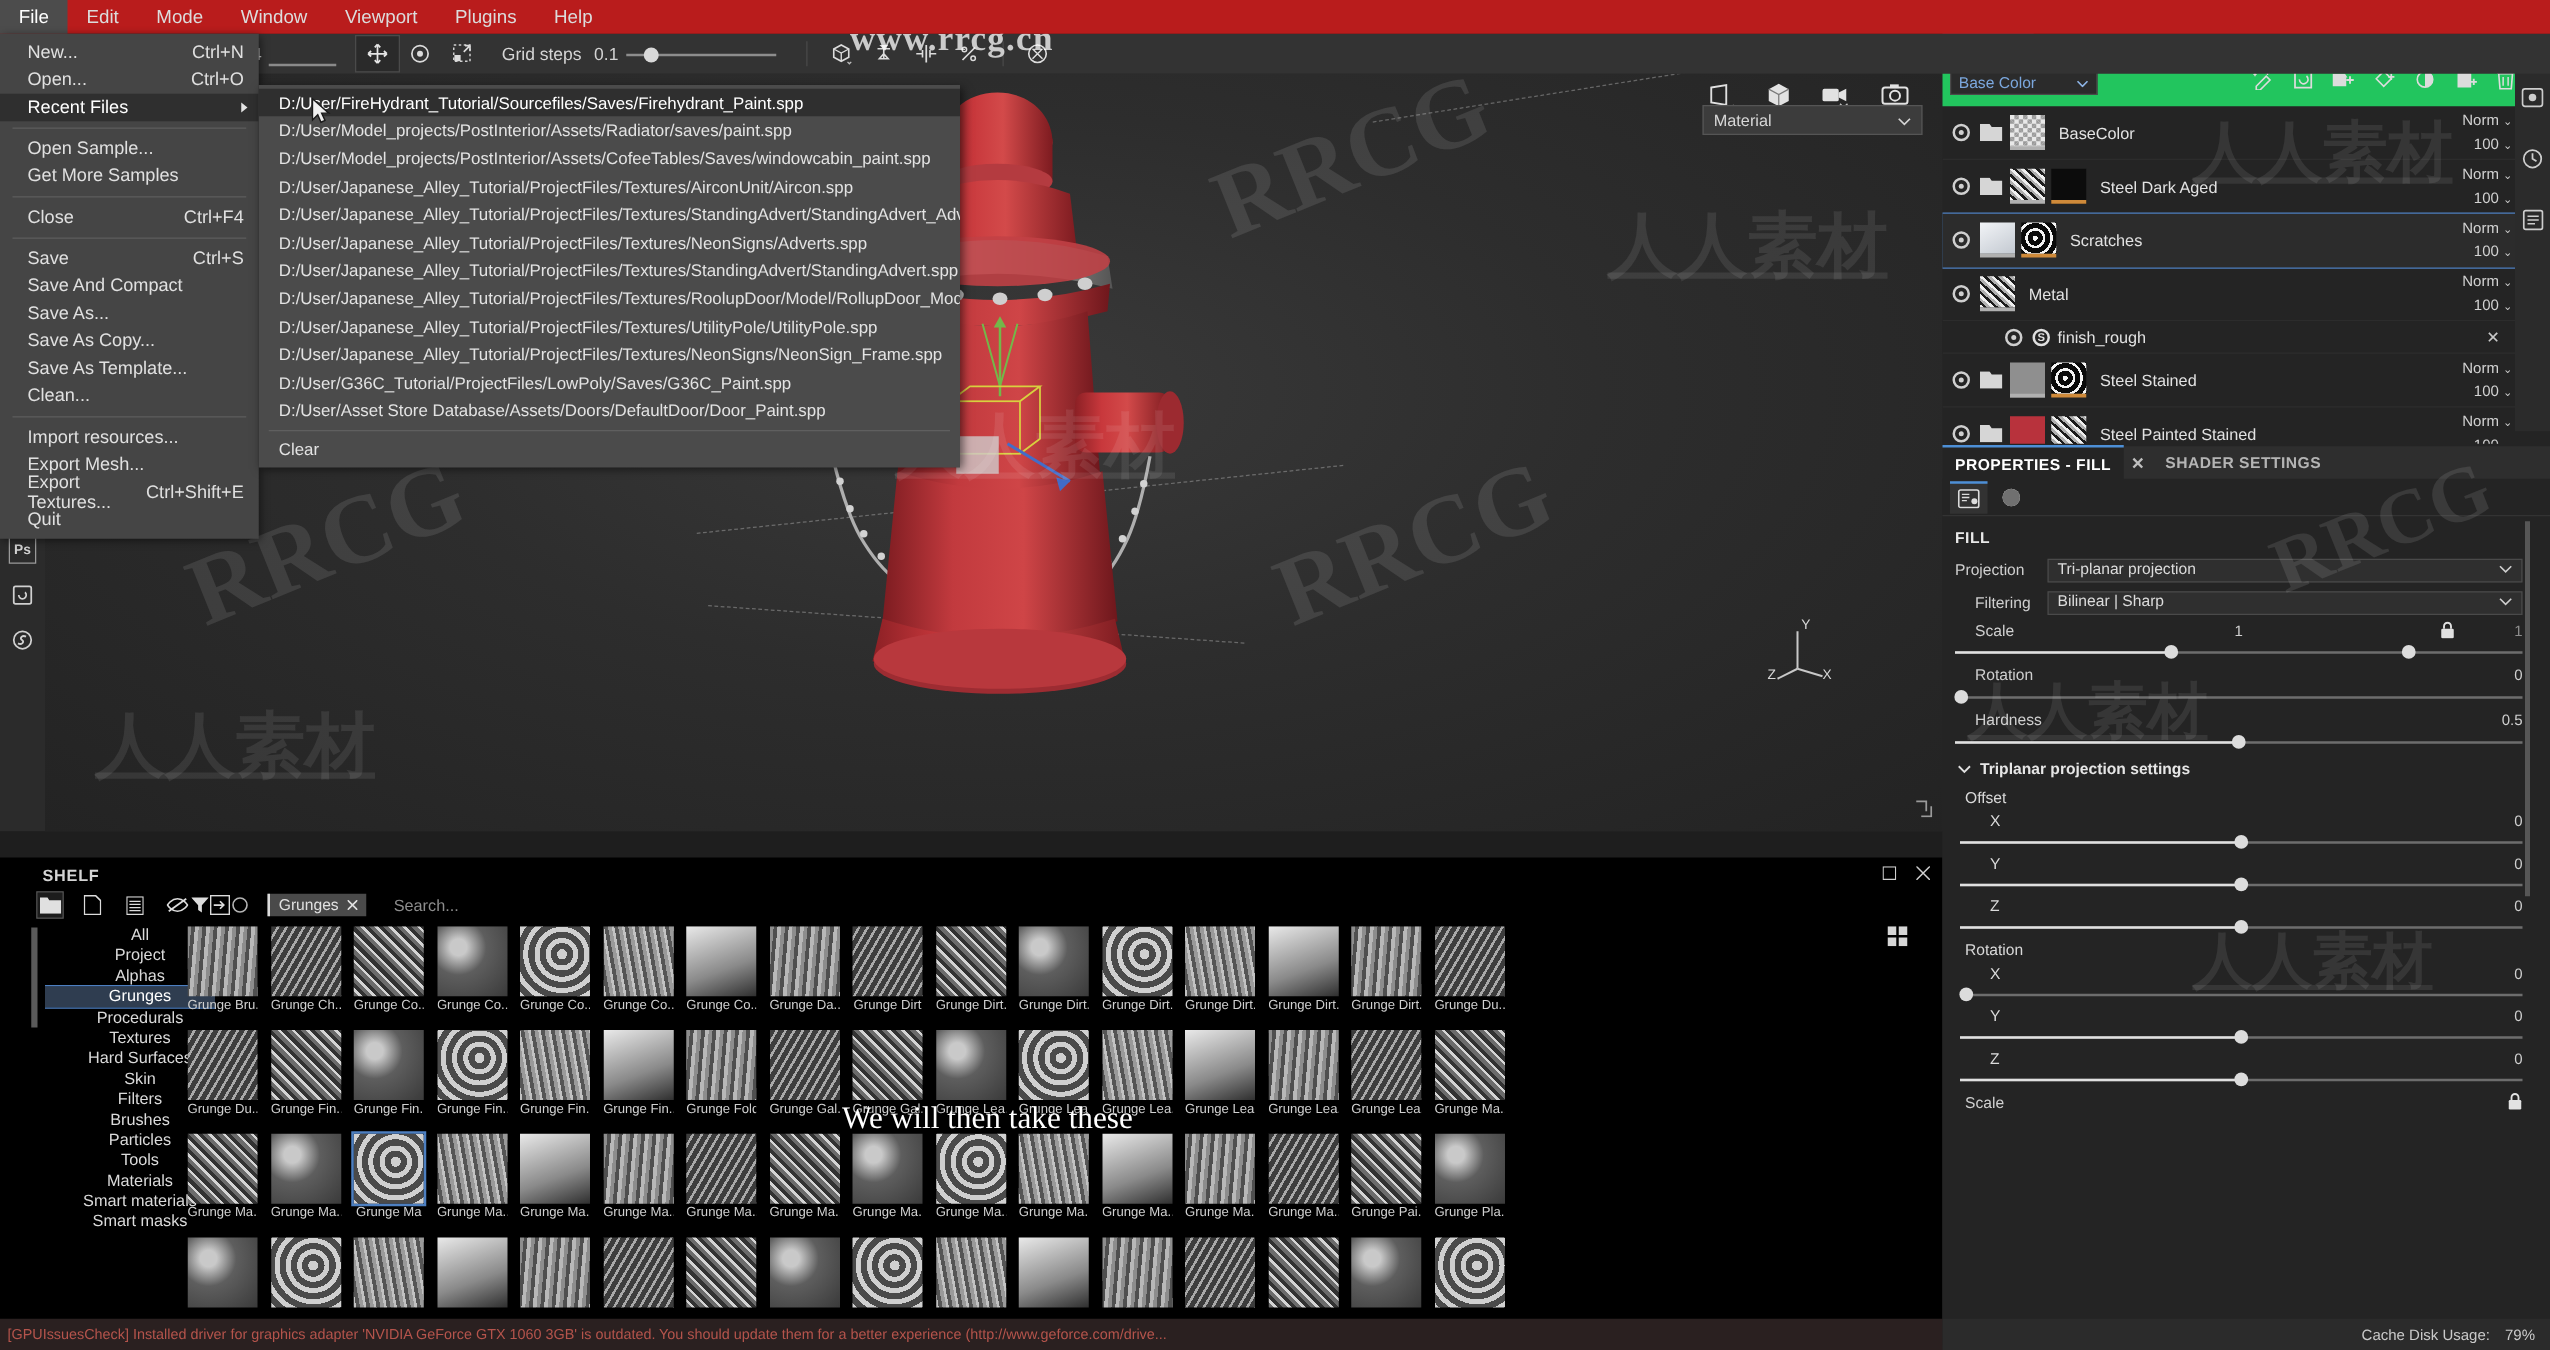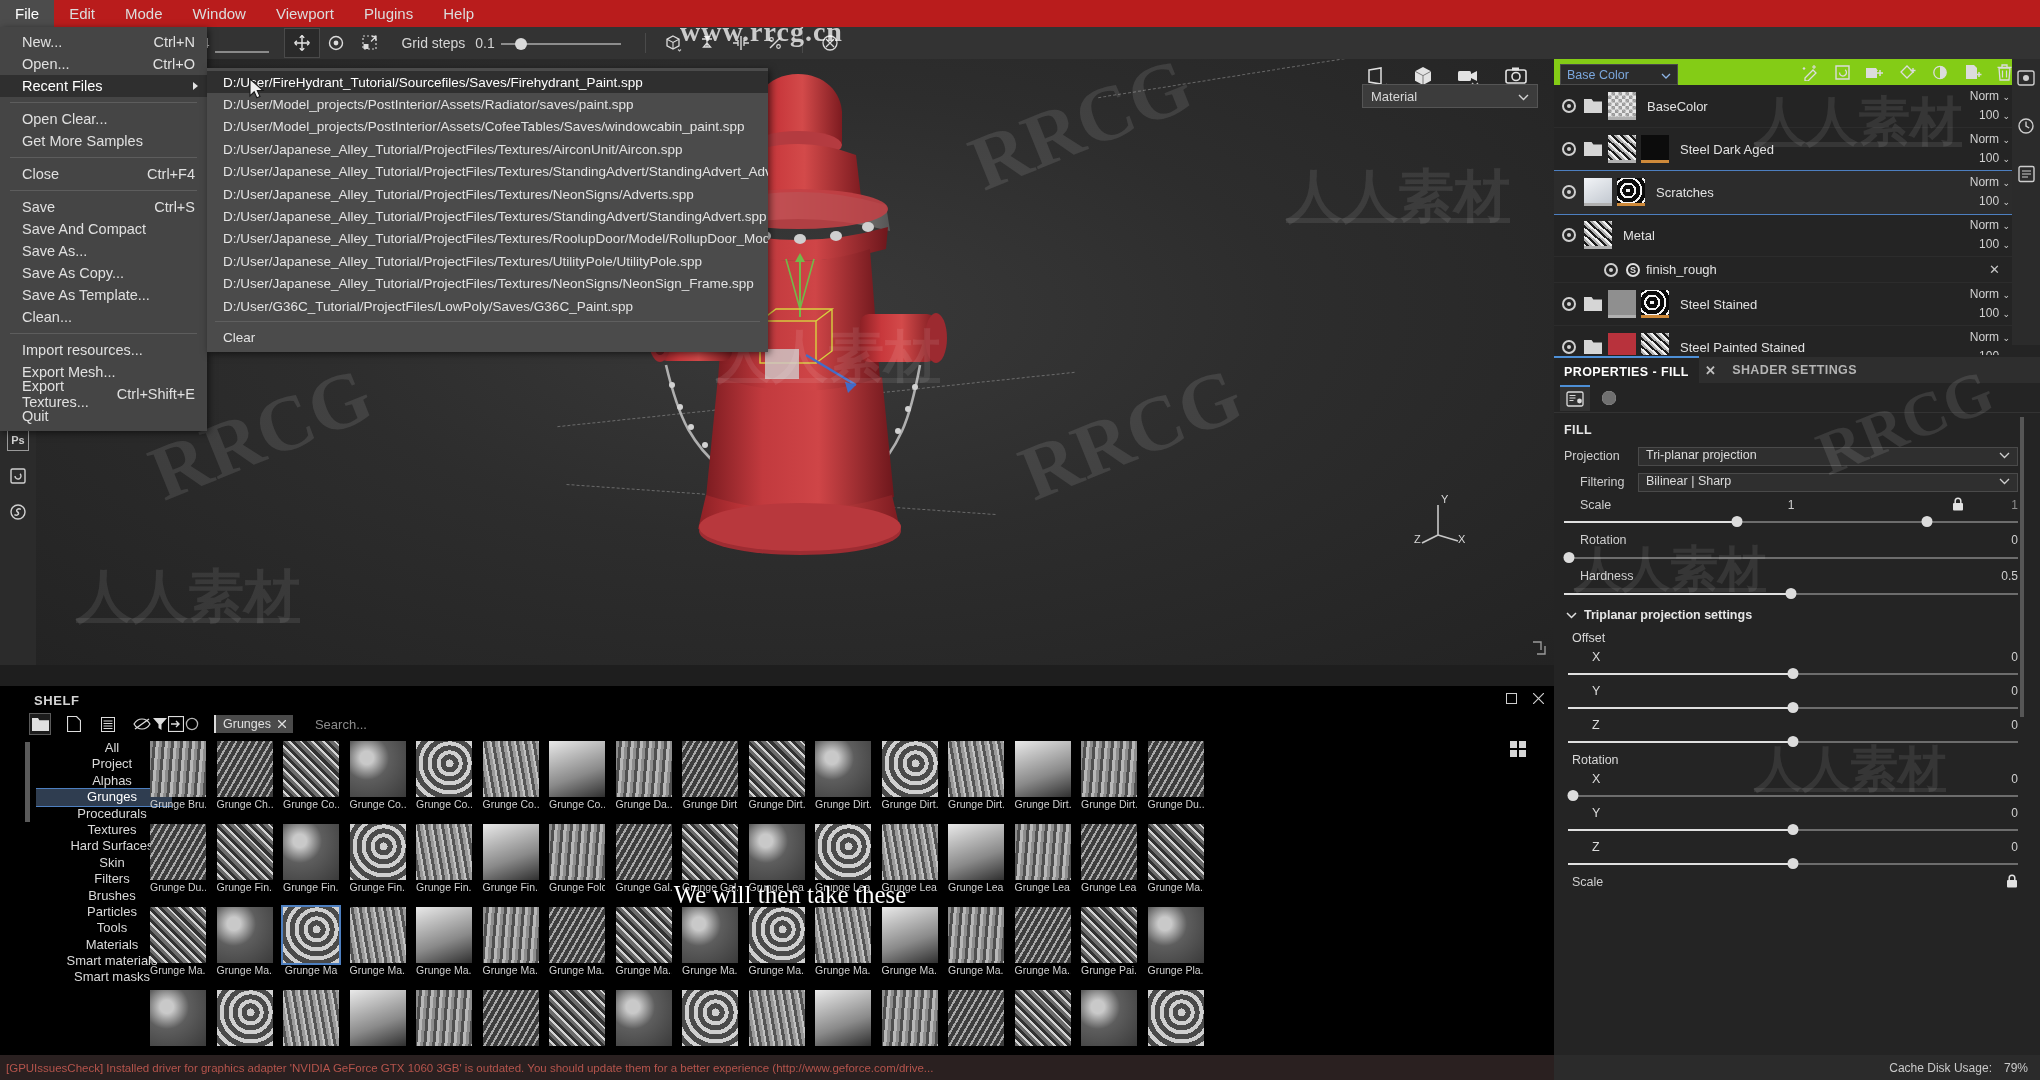--- a/index.html
+++ b/index.html
@@ -145,21 +145,21 @@
     text-shadow: 1px 1px 2px #000; font-family:"Liberation Serif", serif;
   }
 
   
   .rightcol { position:absolute; left: 1554px; top: 27px; width: 486px; height: 1053px; background:#242424; }
   .paneltabs { height: 28px; background:#2e2e2e; display:flex; align-items:center; font-size: 12.5px; font-weight:bold; letter-spacing:.5px;}
   .ptab { height: 28px; line-height: 28px; padding: 0 10px; color:#b4b4b4; }
   .ptab.act { color:#ffffff; border-top: 2px solid #4d8fd6; background:#242424; }
   .xbtn { color:#c0c0c0; padding: 0 6px; font-size: 13px; }
 
-  .layerhead { height: 30px; display:flex; align-items:flex-end; padding: 0 6px 0 6px; gap: 8px; background:#84cc16; }
+  .layerhead { height: 30px; display:flex; align-items:flex-start; padding: 0 6px 0 6px; gap: 8px; background:#22c55e; }
   .chanselect { width: 118px; height: 21px; background:#2b2b2b; border:1px solid #4a4a4a;
                 display:flex; align-items:center; padding:0 6px; font-size: 12.5px; color:#7ba7dd; }
   .chanselect .chev { margin-left:auto; }
   .lh-icons { margin-left: auto; display:flex; gap: 15px; align-items:center; color:#d4d4d4; padding-right: 22px;}
 
   .layerlist { position:relative; height: 270px; overflow:hidden; }
   .layerrow { position:relative; height: 43px; border-bottom: 1px solid #2c2c2c; display:flex; align-items:center; padding-left:8px; }
   .layerrow.sel { outline: 1px solid #4d7fc0; background:#2c2c2c; }
   .layerrow.sub { height: 26px; background:#242424; padding-left: 50px;}
   .eye { width:14px;height:14px;border-radius:50%;border:2px solid #cfcfcf; margin-right:8px; position:relative;}
@@ -1181,21 +1181,21 @@
       <div class="fm-item">
         <span>Open...</span>
         <span class="sc">Ctrl+O</span>
       </div>
       <div class="fm-item hl">
         <span>Recent Files</span>
         <span class="arrow"></span>
       </div>
       <div class="fm-sep"></div>
       <div class="fm-item">
-        <span>Open Clear...</span>
+        <span>Open Sample...</span>
       </div>
       <div class="fm-item">
         <span>Get More Samples</span>
       </div>
       <div class="fm-sep"></div>
       <div class="fm-item">
         <span>Close</span>
         <span class="sc">Ctrl+F4</span>
       </div>
       <div class="fm-sep"></div>
@@ -1238,20 +1238,21 @@
       <div class="rf-item">D:/User/Model_projects/PostInterior/Assets/Radiator/saves/paint.spp</div>
       <div class="rf-item">D:/User/Model_projects/PostInterior/Assets/CofeeTables/Saves/windowcabin_paint.spp</div>
       <div class="rf-item">D:/User/Japanese_Alley_Tutorial/ProjectFiles/Textures/AirconUnit/Aircon.spp</div>
       <div class="rf-item">D:/User/Japanese_Alley_Tutorial/ProjectFiles/Textures/StandingAdvert/StandingAdvert_Advert.spp</div>
       <div class="rf-item">D:/User/Japanese_Alley_Tutorial/ProjectFiles/Textures/NeonSigns/Adverts.spp</div>
       <div class="rf-item">D:/User/Japanese_Alley_Tutorial/ProjectFiles/Textures/StandingAdvert/StandingAdvert.spp</div>
       <div class="rf-item">D:/User/Japanese_Alley_Tutorial/ProjectFiles/Textures/RoolupDoor/Model/RollupDoor_Model.spp</div>
       <div class="rf-item">D:/User/Japanese_Alley_Tutorial/ProjectFiles/Textures/UtilityPole/UtilityPole.spp</div>
       <div class="rf-item">D:/User/Japanese_Alley_Tutorial/ProjectFiles/Textures/NeonSigns/NeonSign_Frame.spp</div>
       <div class="rf-item">D:/User/G36C_Tutorial/ProjectFiles/LowPoly/Saves/G36C_Paint.spp</div>
+      <div class="rf-item">D:/User/Asset Store Database/Assets/Doors/DefaultDoor/Door_Paint.spp</div>
       <div class="rf-sep"></div>
       <div class="rf-item">Clear</div>
     </div>
 
   <svg class="cursor-arrow" width="18" height="24" viewBox="0 0 18 24">
     <path d="M1 1l0 17 4.2-4.2 2.6 6 3.2-1.4-2.7-5.9H14z" fill="#f0f0f0" stroke="#1a1a1a" stroke-width="1.1"></path>
   </svg>
 
   <div class="statusbar">
     <span>[GPUIssuesCheck] Installed driver for graphics adapter 'NVIDIA GeForce GTX 1060 3GB' is outdated. You should update them for a better experience (http://www.geforce.com/drive...</span>

